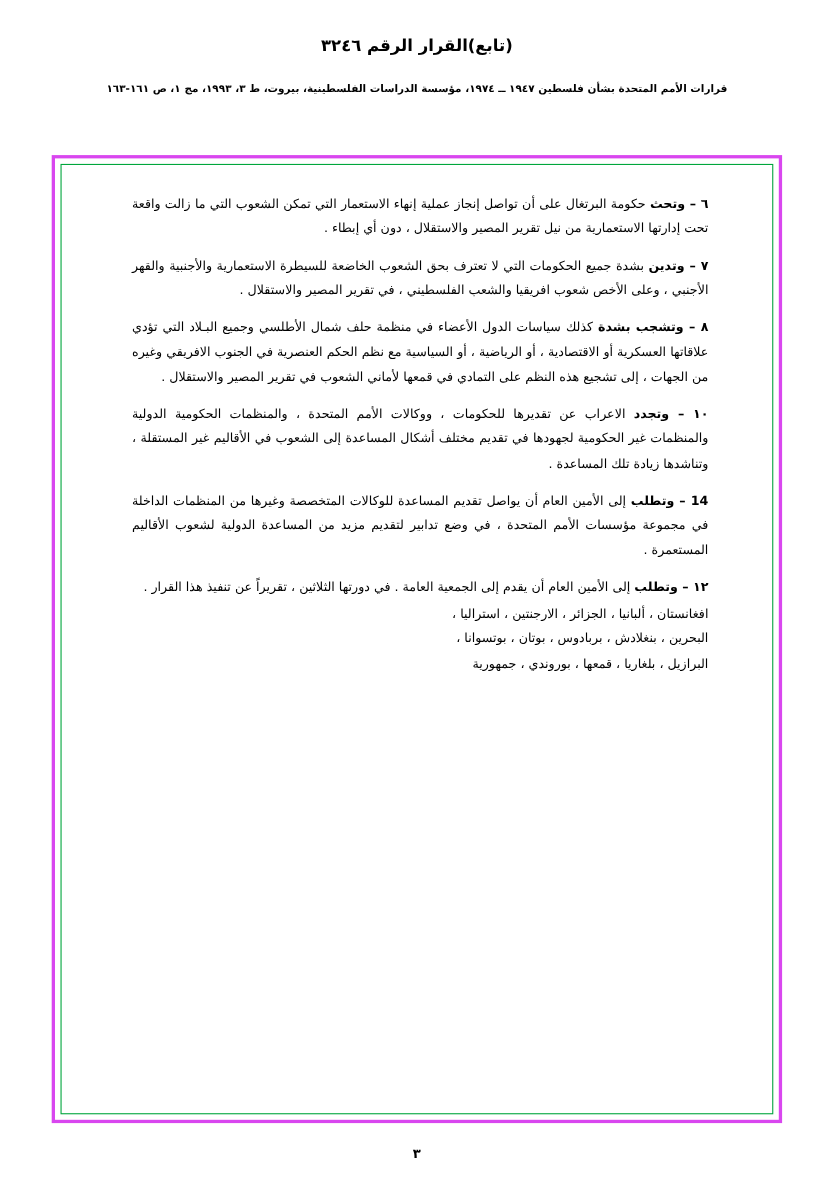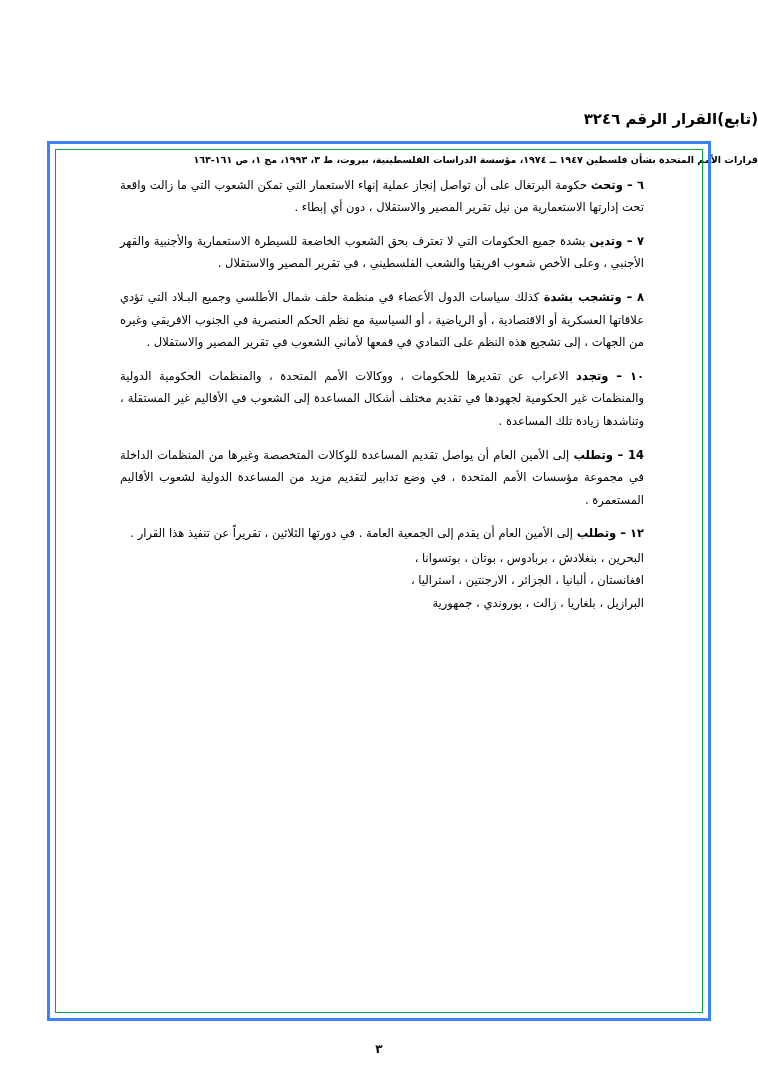--- a/index.html
+++ b/index.html
@@ -14,21 +14,22 @@
     font-family: "DejaVu Sans", sans-serif;
     color: #000000;
   }
   .page {
     position: relative;
     width: 758px;
     height: 1078px;
     box-sizing: border-box;
   }
   .doc-header {
-    padding-top: 110px;
+    text-align: center;
+    padding-top: 32px;
   }
   .doc-title {
     font-family: "DejaVu Sans", sans-serif;
     font-weight: bold;
     font-size: 15px;
     letter-spacing: 0.5px;
     direction: rtl;
   }
   .doc-subtitle {
     font-family: "DejaVu Sans", sans-serif;
@@ -37,21 +38,21 @@
     margin-top: 26px;
     direction: rtl;
     white-space: nowrap;
   }
   .frame {
     position: absolute;
     left: 47px;
     top: 141px;
     width: 664px;
     height: 880px;
-    border: 3px solid #3b82f6;
+    border: 3px solid #d946ef;
     box-sizing: border-box;
   }
   .frame-inner {
     position: absolute;
     left: 5px;
     top: 5px;
     right: 5px;
     bottom: 5px;
     border: 1px solid #00a63c;
   }
@@ -142,23 +143,23 @@
       <p class="para"><span class="lead">١٠ – وتجدد</span><span> الاعراب عن تقديرها للحكومات ، ووكالات الأمم المتحدة ، والمنظمات الحكومية الدولية والمنظمات غير الحكومية لجهودها في تقديم مختلف أشكال المساعدة إلى الشعوب في الأقاليم غير المستقلة ، وتناشدها زيادة تلك المساعدة .</span></p>
 
       <p class="para"><span class="lead">14 – وتطلب</span><span> إلى الأمين العام أن يواصل تقديم المساعدة للوكالات المتخصصة وغيرها من المنظمات الداخلة في مجموعة مؤسسات الأمم المتحدة ، في وضع تدابير لتقديم مزيد من المساعدة الدولية لشعوب الأقاليم المستعمرة .</span></p>
 
       <p class="para"><span class="lead">١٢ – وتطلب</span><span> إلى الأمين العام أن يقدم إلى الجمعية العامة . في دورتها الثلاثين ، تقريراً عن تنفيذ هذا القرار .</span></p>
 
 
       <div class="list-block">
         <div class="row">
           <div class="items">
+            <div class="line">افغانستان ، ألبانيا ، الجزائر ، الارجنتين ، استراليا ،</div>
             <div class="line">البحرين ، بنغلادش ، بربادوس ، بوتان ، بوتسوانا ،</div>
-            <div class="line">افغانستان ، ألبانيا ، الجزائر ، الارجنتين ، استراليا ،</div>
-            <div class="line">البرازيل ، بلغاريا ، زالت ، بوروندي ، جمهورية</div>
+            <div class="line">البرازيل ، بلغاريا ، قمعها ، بوروندي ، جمهورية</div>
           </div>
         </div>
       </div>
 
     </div>
   </div>
 
   <div class="page-number">٣</div>
 
 </div>

